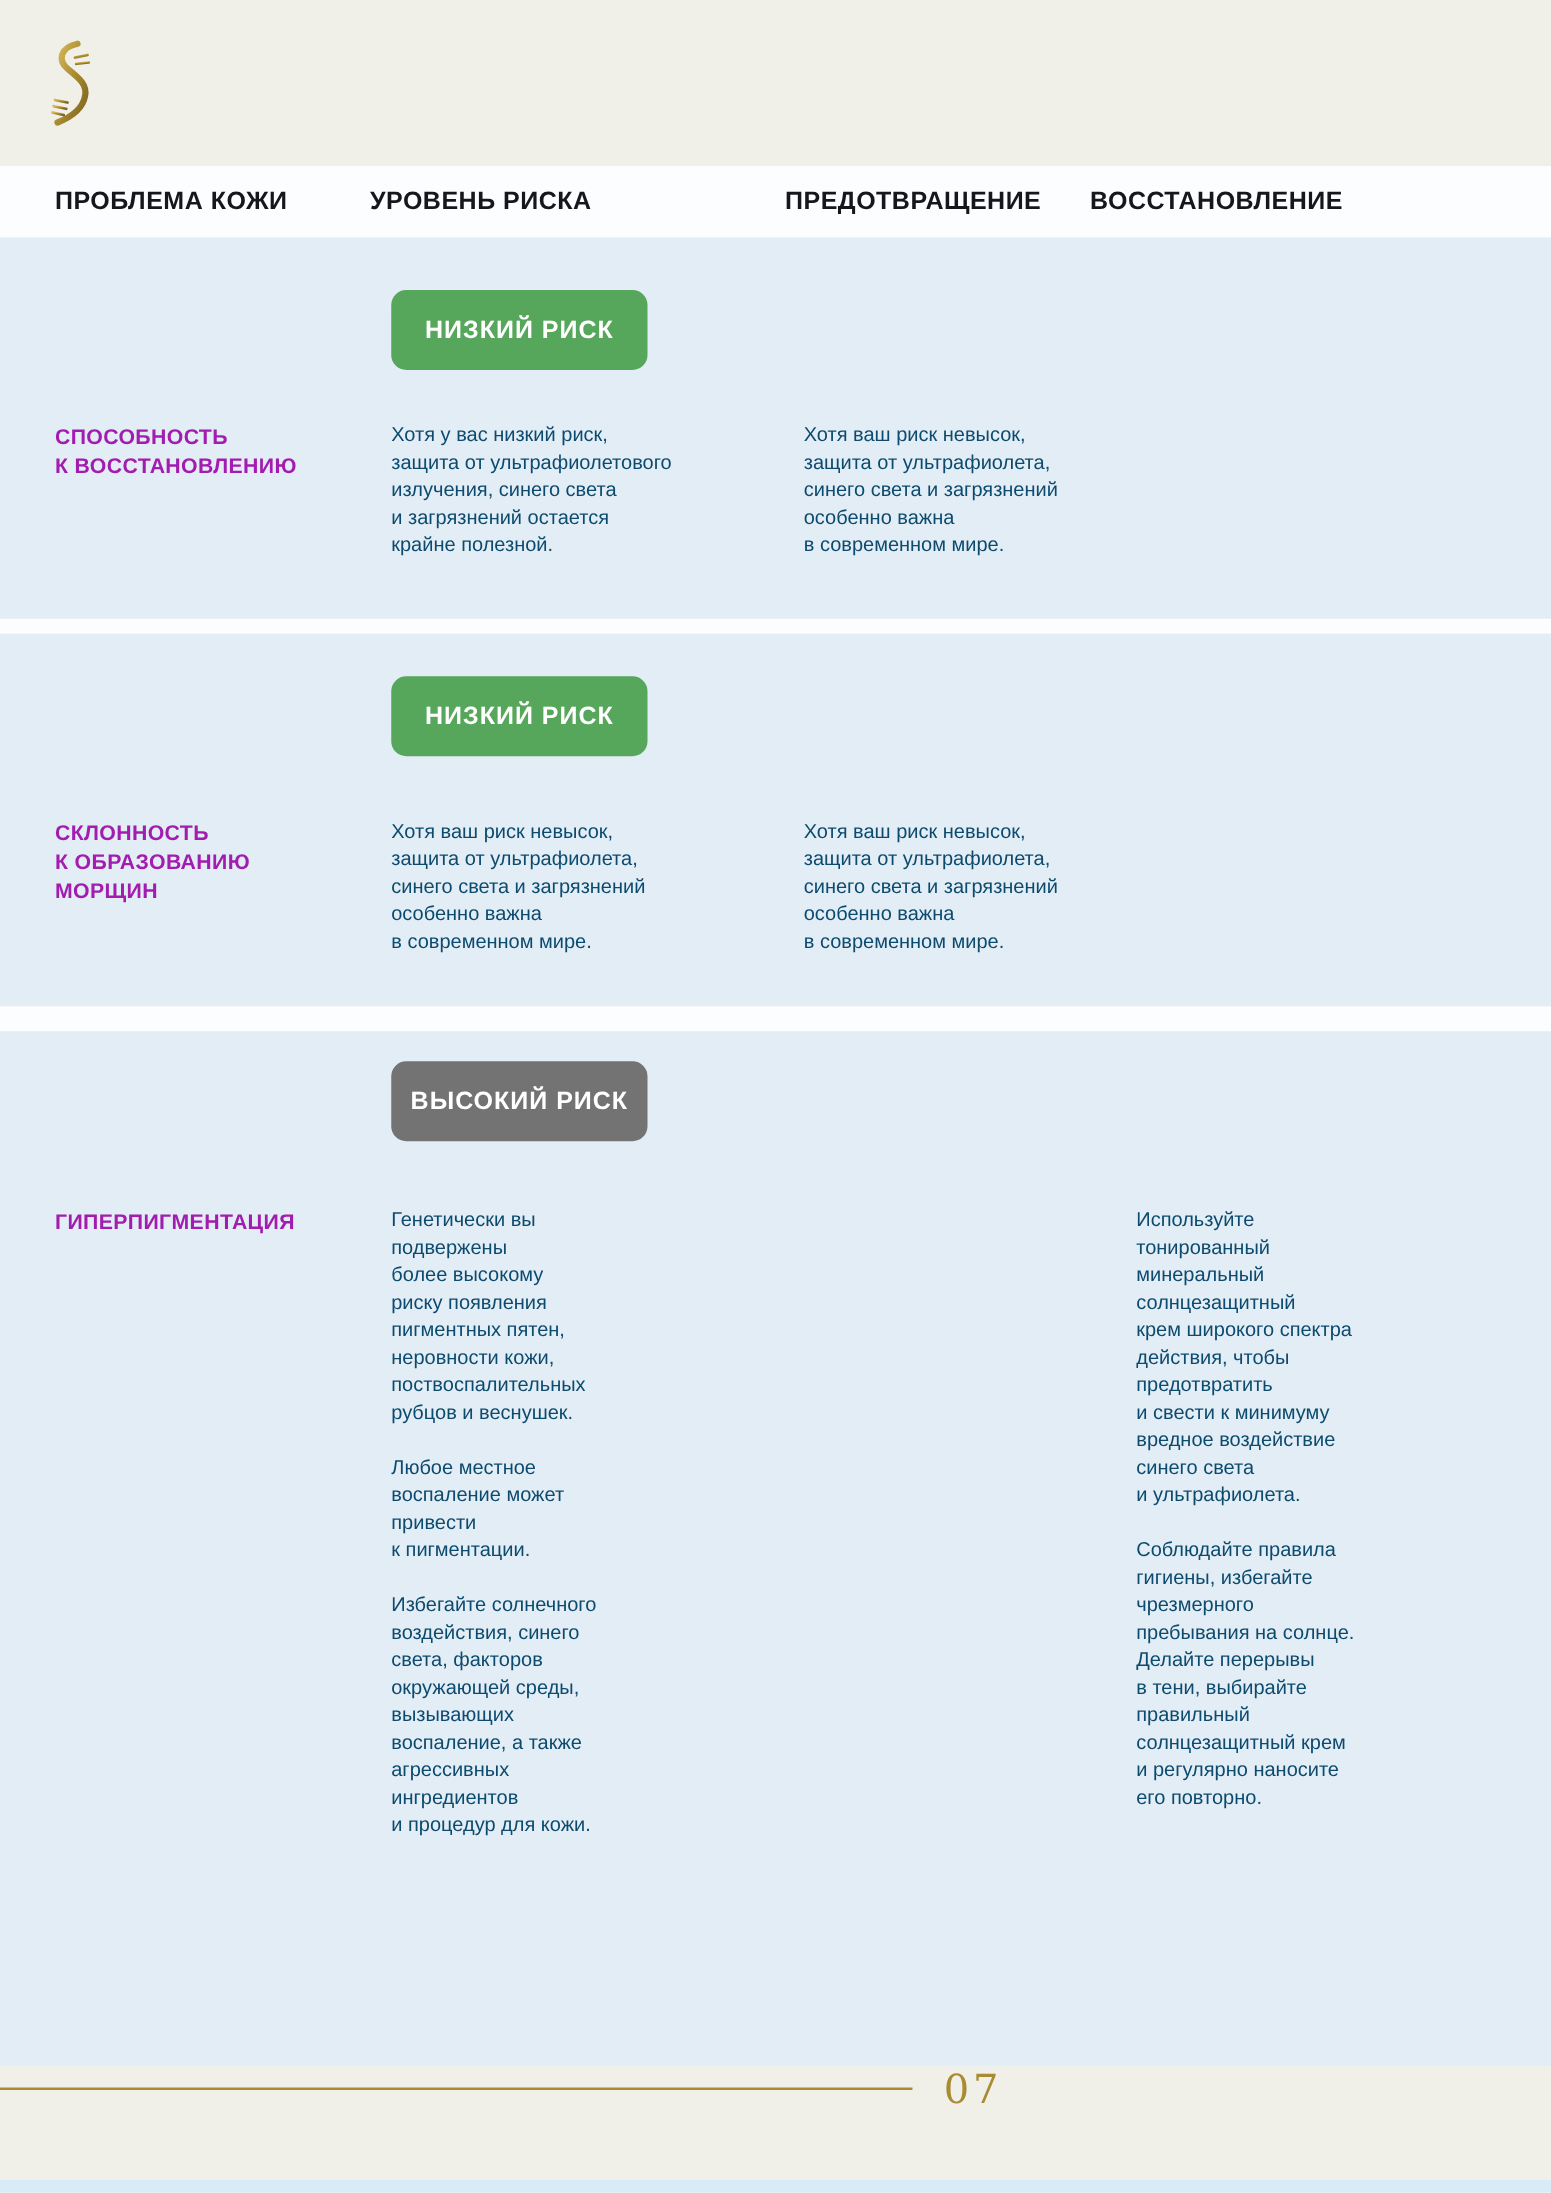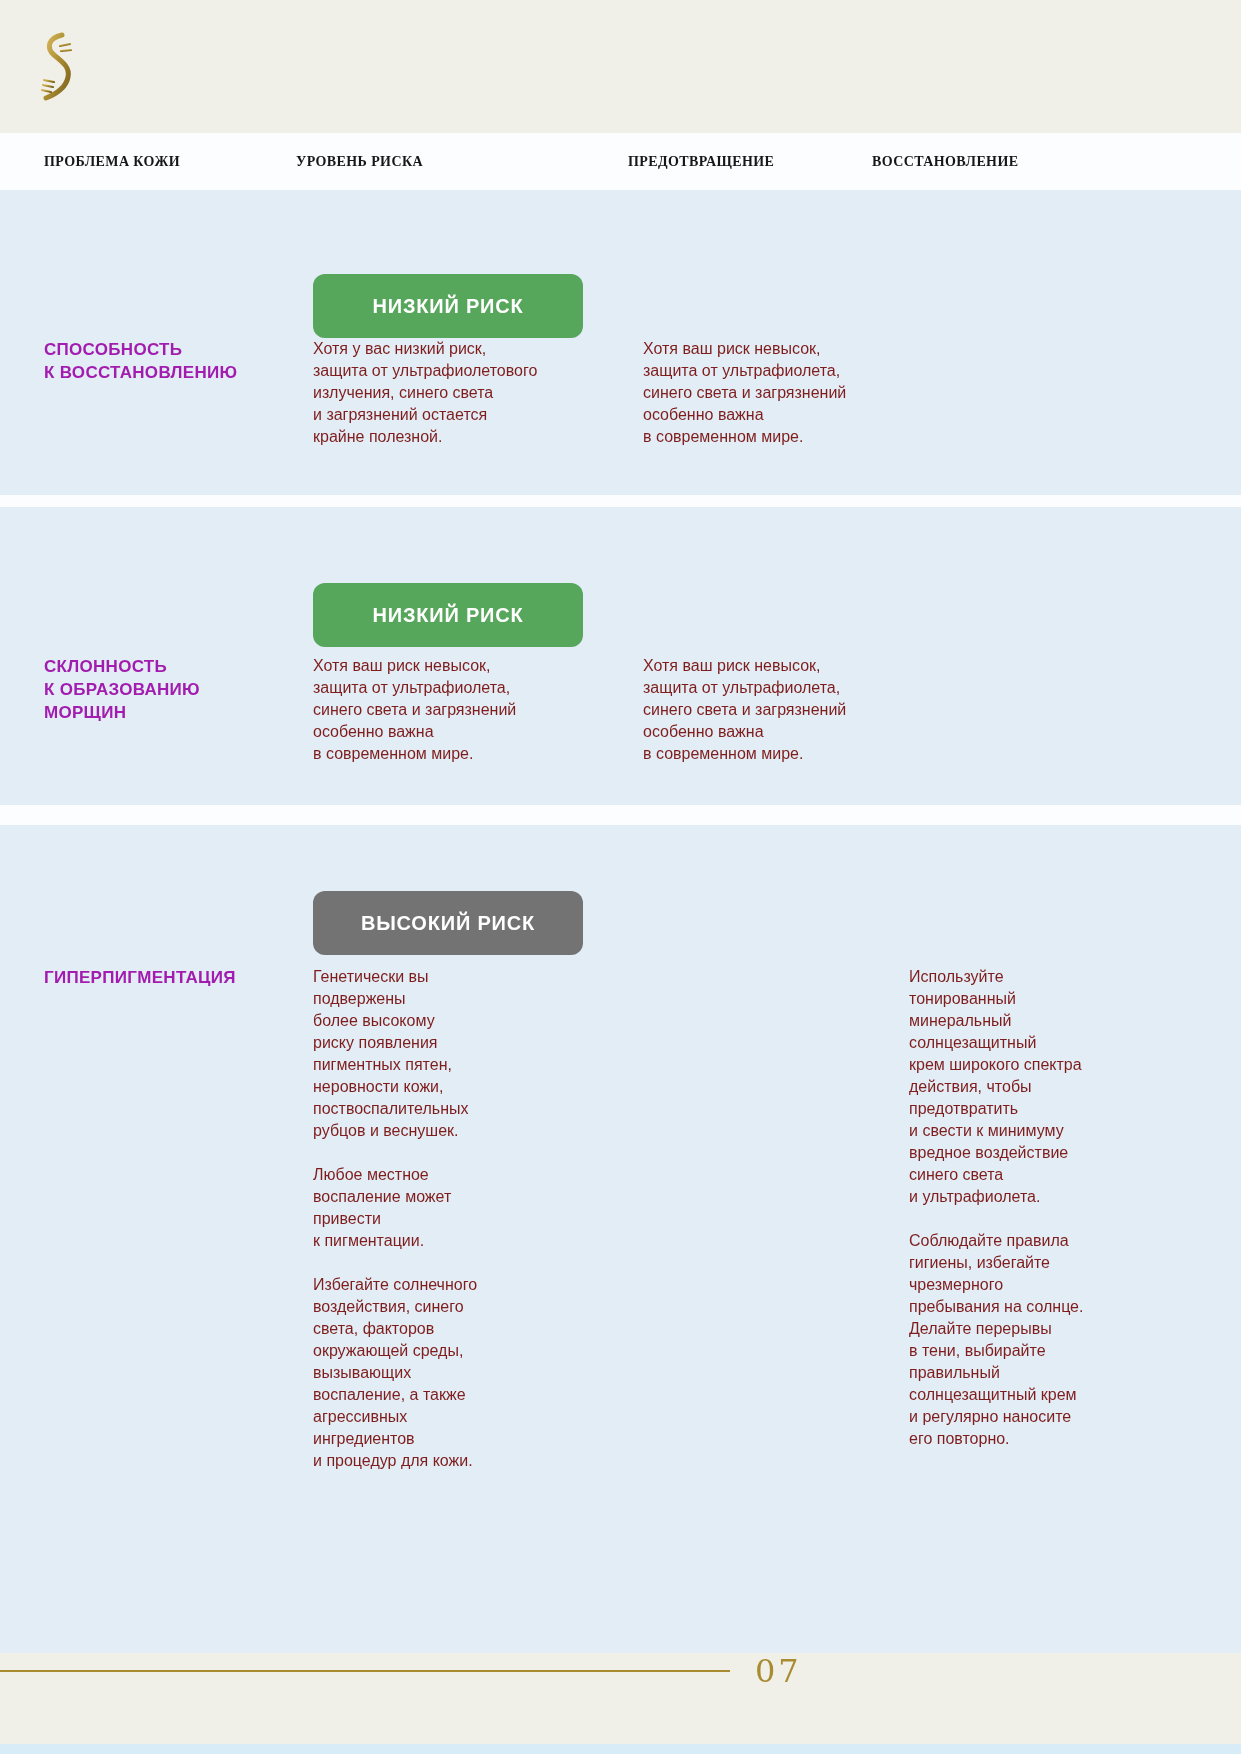--- a/index.html
+++ b/index.html
@@ -15,49 +15,47 @@
   .table-bg{
     position:absolute;left:0;top:133px;width:1241px;height:1520px;
     background:#fbfdff;
   }
   
   .logo{position:absolute;left:38px;top:32px;width:40px;height:70px;}
   
   .header-band{position:absolute;left:0;top:133px;width:1241px;height:57px;background:#fbfdff;}
   .hcell{
     position:absolute;top:0;height:57px;display:flex;align-items:center;
-    font-size:14px;font-weight:bold;color:#15171a;letter-spacing:.4px;
+    font-size:20px;font-weight:bold;color:#15171a;letter-spacing:.4px;
     white-space:nowrap;
-    font-family:Liberation Serif, serif;
   }
   .h1{left:44px;} .h2{left:296px;} .h3{left:628px;} .h4{left:872px;}
   
   .card{position:absolute;left:0;width:1241px;background:#e2edf5;}
   .card1{top:190px;height:305px;}
   .card2{top:507px;height:298px;}
   .card3{top:825px;height:828px;}
   .badge{
-    position:absolute;left:313px;width:270px;height:64px;
+    position:absolute;left:313px;width:205px;height:64px;
     border-radius:12px;display:flex;align-items:center;justify-content:center;
     color:#ffffff;font-size:20px;font-weight:bold;letter-spacing:.8px;
     white-space:nowrap;
-    margin-top:42px;
   }
   .card1 .badge{top:42px;}
   .card2 .badge{top:34px;}
   .card3 .badge{top:24px;}
   .cell{
     position:absolute;white-space:pre-line;
   }
   .label{
     font-size:17px;font-weight:bold;color:#a21caf;line-height:23px;
     letter-spacing:.3px;
   }
   .body-text{
-    font-size:16px;color:#7f1d1d;line-height:22px;
+    font-size:16px;color:#0c4a6e;line-height:22px;
   }
   .card1 .cell,.card2 .cell{top:148px;}
   .card3 .cell{top:141px;}
   .c1{left:44px;width:250px;}
   .c2{left:313px;width:300px;}
   .c3{left:643px;width:300px;}
   .c4{left:909px;width:235px;}
   
   .gold-line{position:absolute;left:0;top:1670px;width:730px;height:2px;}
   .page-number{

